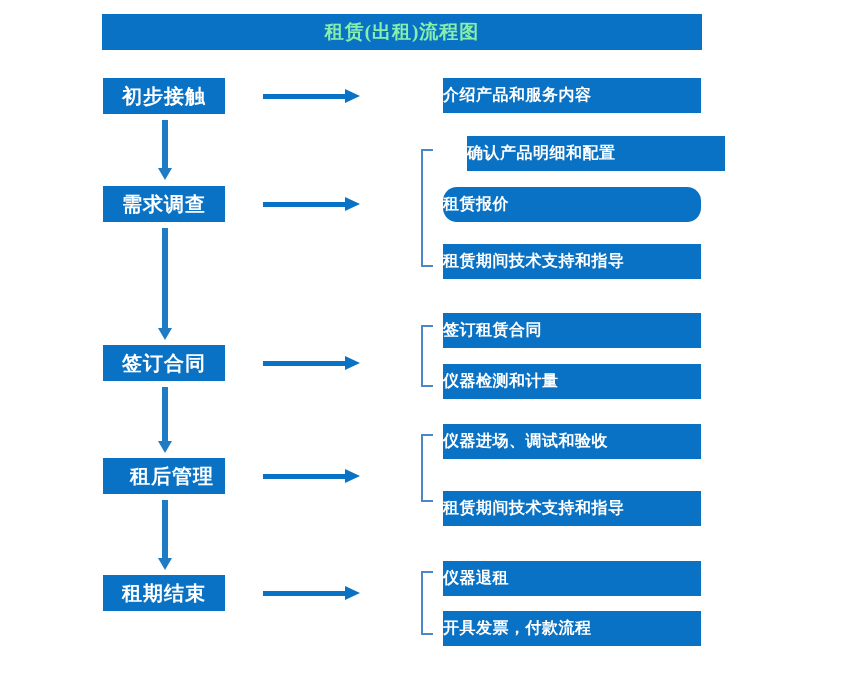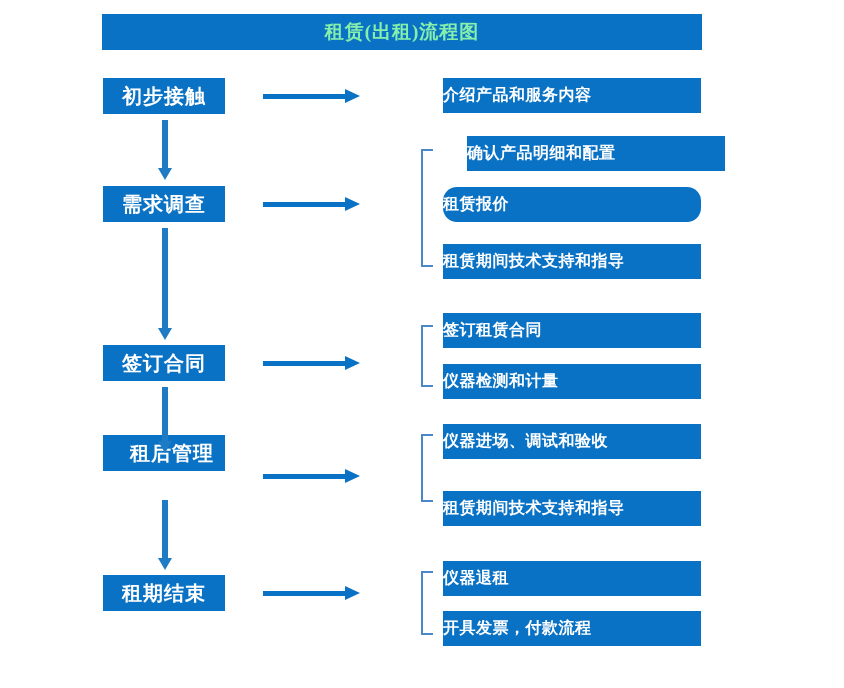--- a/index.html
+++ b/index.html
@@ -134,21 +134,21 @@
 <div id="canvas">
 
   <div class="title-bar">租赁(出租)流程图</div>
 
   <div class="stage-box" style="top:78px;">初步接触</div>
 
   <div class="stage-box" style="top:186px;">需求调查</div>
 
   <div class="stage-box" style="top:345px;">签订合同</div>
 
-  <div class="stage-box" style="top:435px;padding-left:16px;">租后管理</div>
+  <div class="stage-box" style="top:458px;padding-left:16px;">租后管理</div>
 
   <div class="stage-box" style="top:575px;">租期结束</div>
 
   <div class="v-arrow" style="left:158px; top:120px; height:60px;">
     <div class="shaft" style="height:48px;"></div>
     <div class="head" style="top:48px;"></div>
   </div>
 
   <div class="v-arrow" style="left:158px; top:228px; height:112px;">
     <div class="shaft" style="height:100px;"></div>

